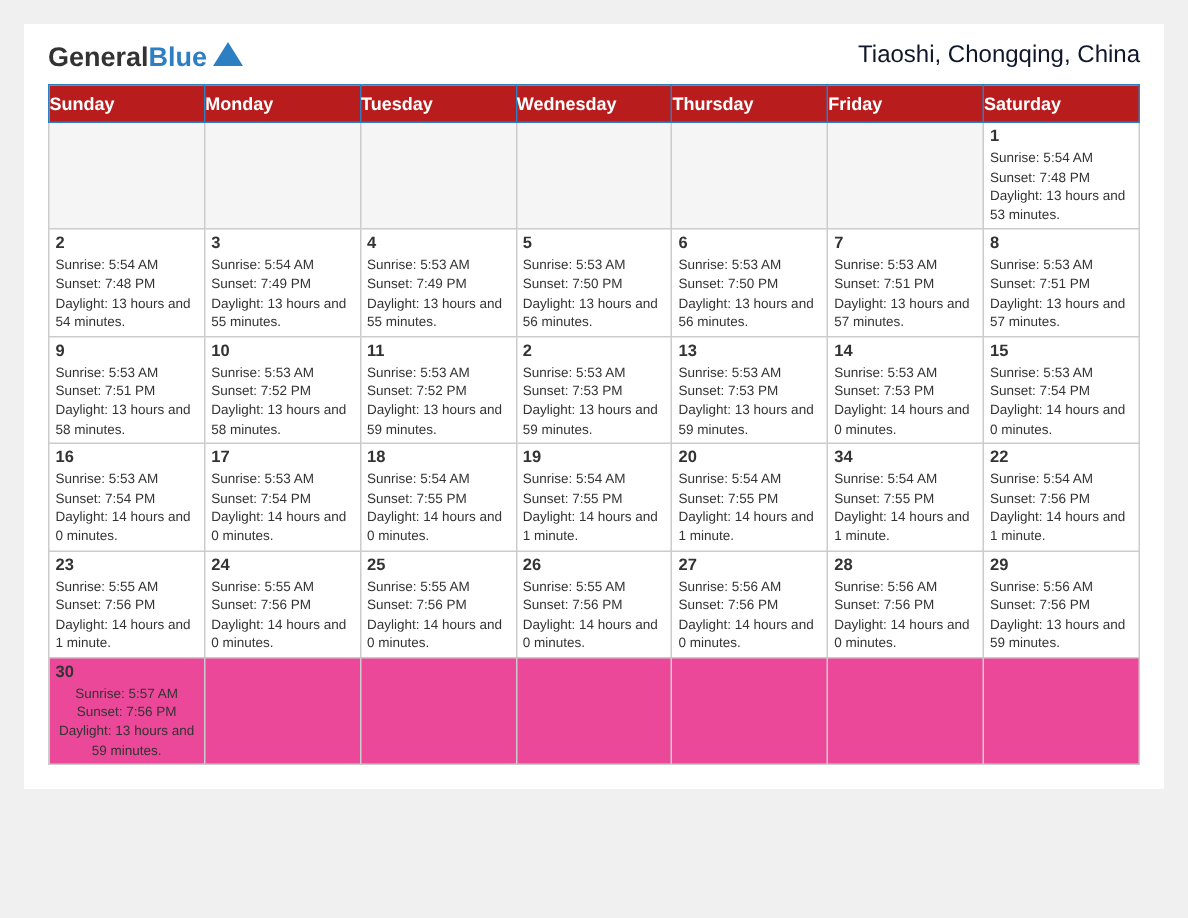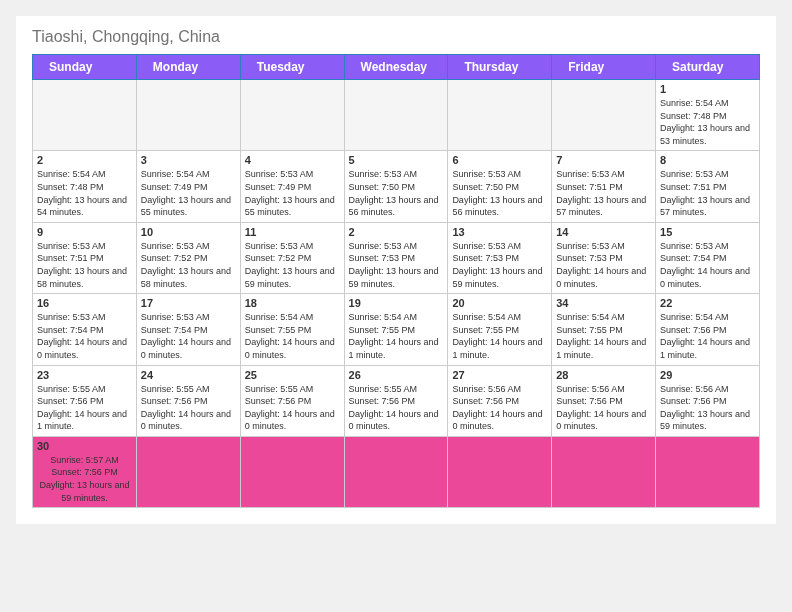--- a/index.html
+++ b/index.html
@@ -35,33 +35,33 @@
     .title-area {
       text-align: right;
     }
     .month-title {
       font-size: 32px;
       font-weight: bold;
       color: #333;
     }
     .location-title {
       font-size: 16px;
-      color: #737373;
+      color: #0f172a;
     }
     table {
       width: 100%;
       border-collapse: collapse;
       table-layout: fixed;
     }
     thead th {
-      background: #8b5cf6;
+      background: #b91c1c;
       color: #fff;
       font-size: 12px;
       font-weight: bold;
-      padding: 5px 16px;
+      padding: 5px 0;
       text-align: left;
       border: 1px solid #2e7fc2;
     }
     tbody td {
       border: 1px solid #ccc;
       vertical-align: top;
       padding: 3px 4px;
       font-size: 9.5px;
       color: #333;
       background: #fff;
@@ -84,20 +84,28 @@
       line-height: 1.4;
       font-size: 9px;
       color: #333;
     }
   </style>
 </head>
 <body>
 
 <div class="container">
   <div class="header-row">
+    <div class="logo">
+      <div style="display:flex;align-items:center;">
+        <span class="logo-text">General<span>Blue</span></span>
+        <svg width="24" height="24" viewBox="0 0 24 24" style="margin-left:2px;margin-top:-4px;">
+          <polygon points="12,4 22,20 2,20" fill="#2e7fc2"></polygon>
+        </svg>
+      </div>
+    </div>
     <div class="title-area">
       <div class="location-title">Tiaoshi, Chongqing, China</div>
     </div>
   </div>
 
   <table>
     <thead>
       <tr>
       <th>Sunday</th>
           <th>Monday</th>

